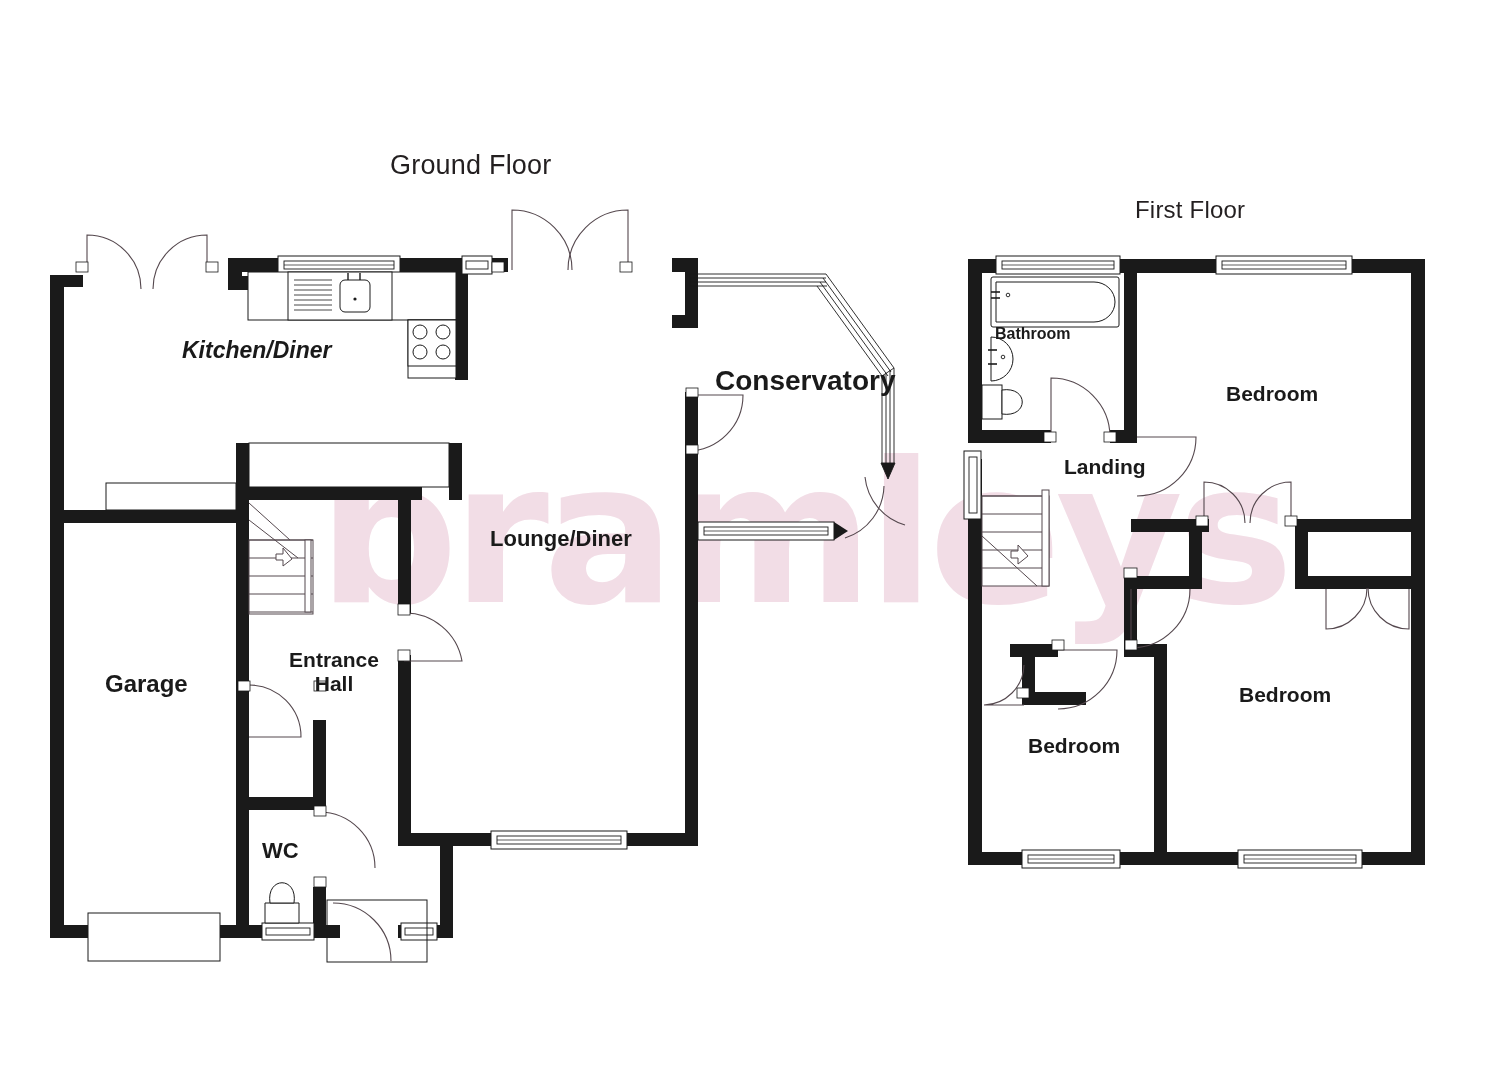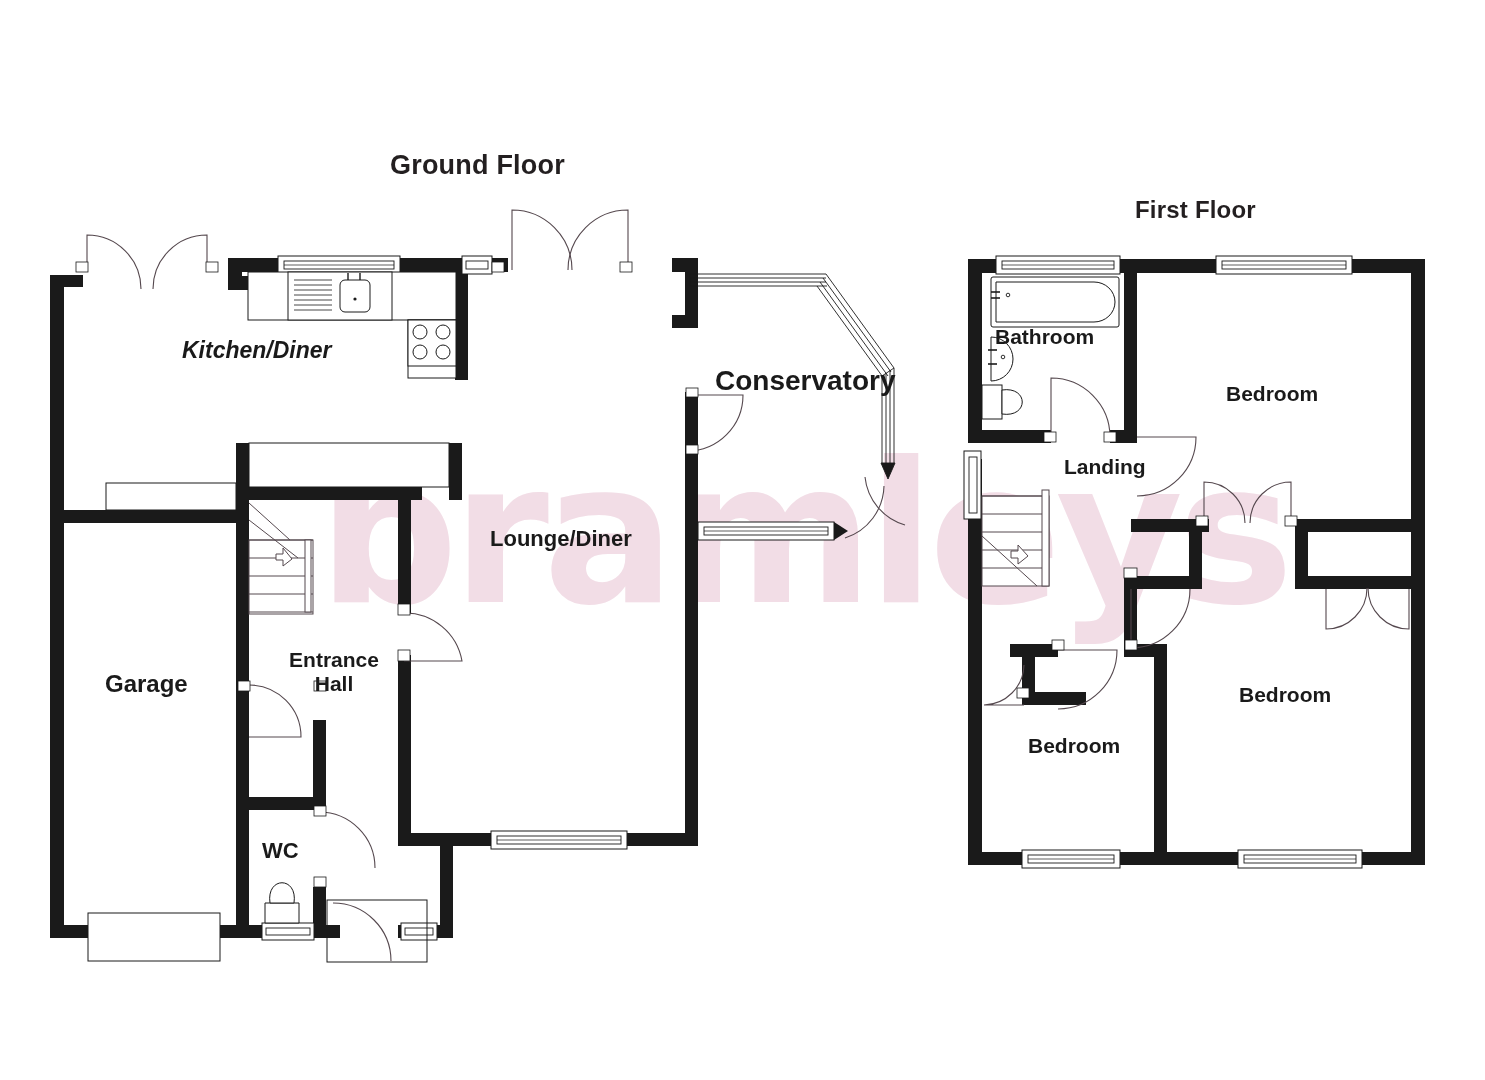--- a/index.html
+++ b/index.html
@@ -7,21 +7,21 @@
   body{
     font-family:"Liberation Sans", sans-serif;
     width:1485px;height:1080px;
     position:relative;overflow:hidden;
   }
   #stage{position:relative;width:1485px;height:1080px;background:#fff;}
   svg#plan{position:absolute;top:0;left:0;width:1485px;height:1080px;}
 
   .floor-title{
     position:absolute;
-    font-weight:bold;
+    font-weight:normal;
     color:#231f20;
     white-space:nowrap;
     user-select:none;
   }
   #title-ground{ left:390px; top:150px; font-size:27px; letter-spacing:.2px;}
   #title-first { left:1135px; top:196px; font-size:24px; letter-spacing:.2px;}
 
   .room-label{
     position:absolute;
     font-weight:bold;
@@ -30,21 +30,21 @@
     text-align:center;
     user-select:none;
     line-height:1.12;
   }
   #lbl-kitchen     {left:182px; top:338px;  font-size:23px;font-style:italic;}
   #lbl-conservatory{left:715px; top:365px;  font-size:28px;}
   #lbl-lounge      {left:490px; top:527px;  font-size:22px;text-align:right;}
   #lbl-entrance    {left:277px; top:648px;  font-size:21px; width:114px;}
   #lbl-garage      {left:105px; top:671px;  font-size:24px;}
   #lbl-wc          {left:262px; top:839px;  font-size:22px;}
-  #lbl-bathroom    {left:995px; top:325px;  font-size:21px;}
+  #lbl-bathroom    {left:995px; top:325px;  font-size:16px;}
   #lbl-bedroom1    {left:1226px;top:382px;  font-size:21px;}
   #lbl-landing     {left:1016px;top:455px;  font-size:21px;margin-left:48px;}
   #lbl-bedroom2    {left:1239px;top:683px;  font-size:21px;}
   #lbl-bedroom3    {left:1028px;top:734px;  font-size:21px;}
 
   #watermark{
     position:absolute;
     left:318px; top:420px;
     font-size:196px;
     font-weight:bold;

